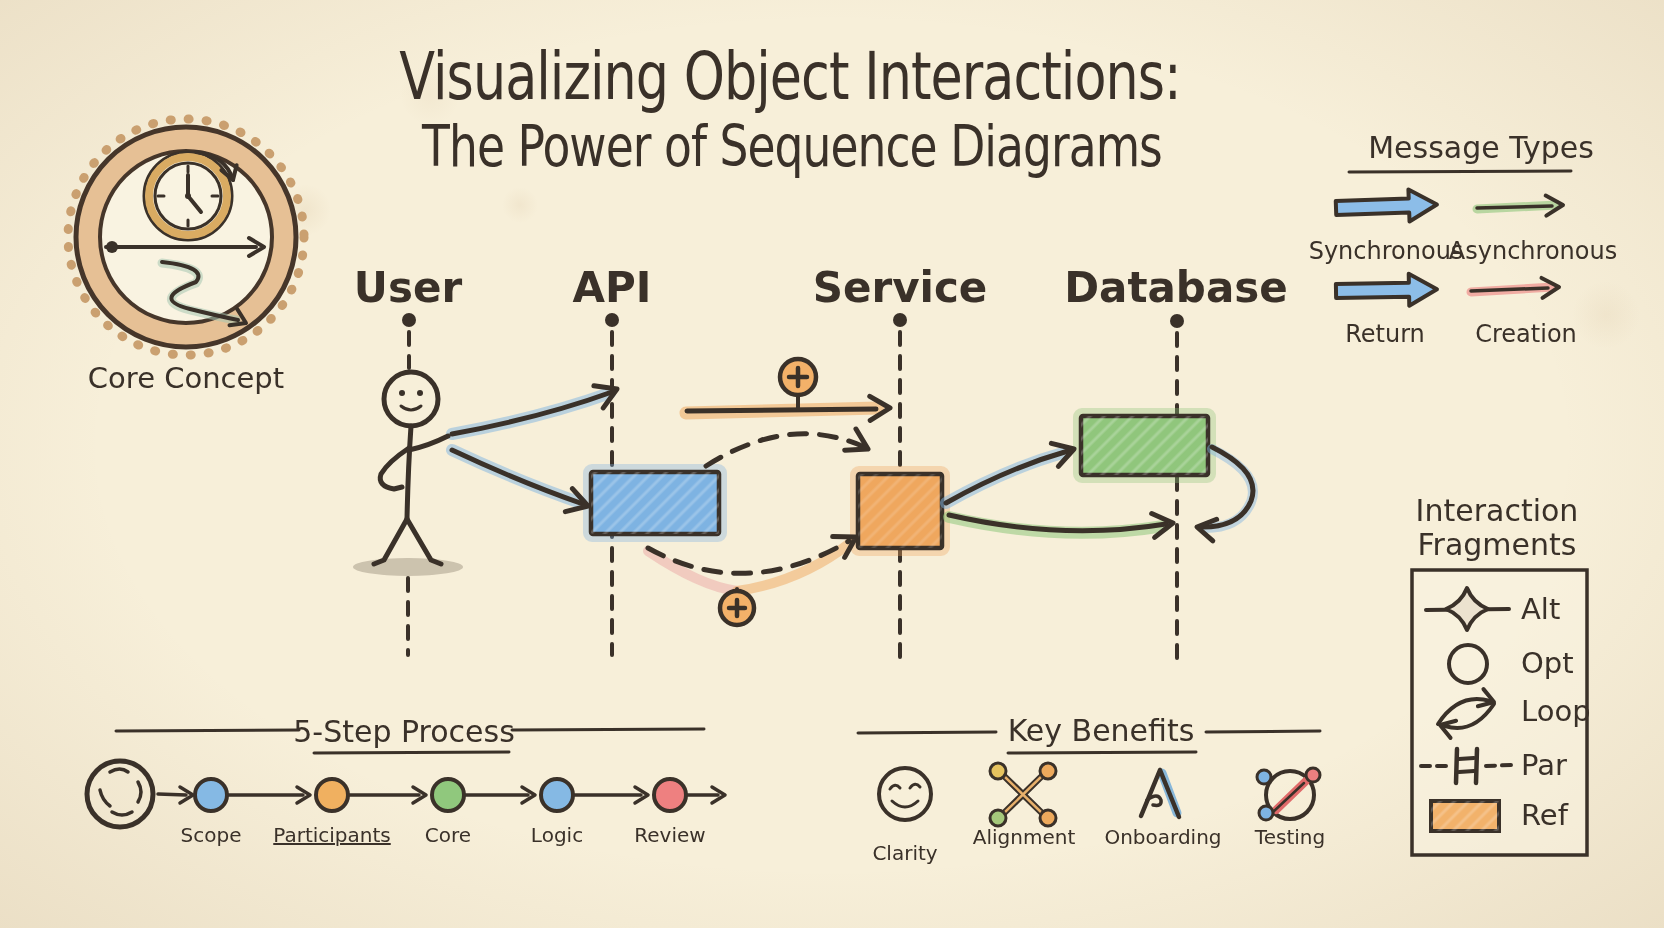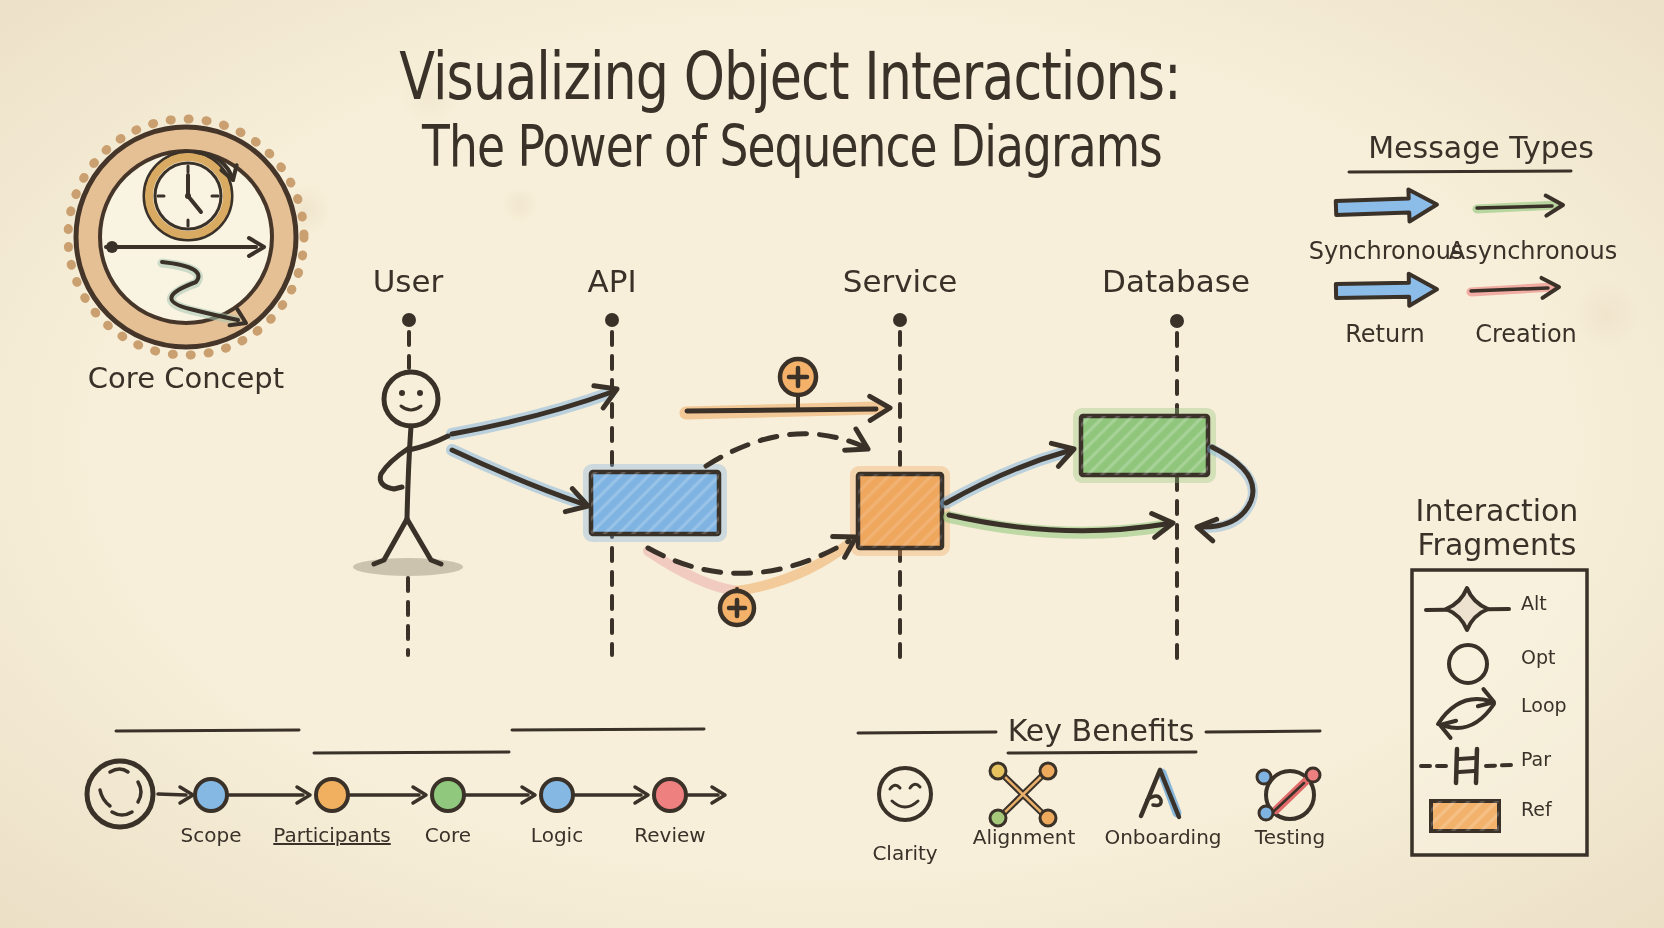--- a/index.html
+++ b/index.html
@@ -13,25 +13,25 @@
       radial-gradient(circle at 520px 205px, rgba(171,128,74,.08) 0, rgba(171,128,74,0) 18px),
       radial-gradient(circle at 430px 95px,  rgba(171,128,74,.06) 0, rgba(171,128,74,0) 30px),
       radial-gradient(circle at 1606px 315px, rgba(171,128,74,.07) 0, rgba(171,128,74,0) 34px),
       radial-gradient(ellipse at 50% 48%, rgba(255,255,255,0) 62%, rgba(150,110,60,.12) 100%);
   }
   .stage svg{position:absolute;inset:0;}
   .txt{position:absolute;white-space:nowrap;transform:translateX(-50%);}
   .txt.left{transform:none;}
   .title1{font-size:54px;letter-spacing:-1px;transform:translateX(-50%) scale(.97,1.22);font-weight:500;}
   .title2{font-size:47px;letter-spacing:-1px;transform:translateX(-50%) scale(.97,1.2);font-weight:500;}
-  .lifeline-label{font-size:31px;font-weight:400;text-align:center;}
+  .lifeline-label{font-size:42px;font-weight:700;text-align:center;}
   .section-title{font-size:30px;font-weight:500;}
   .small-label{font-size:24px;}
   .mid-label{font-size:20px;}
-  .frag-label{font-size:19px;}
+  .frag-label{font-size:29px;}
   .core-label{font-size:29px;font-weight:500;}
   
   .ink{stroke:#3a3129;fill:none;stroke-linecap:round;stroke-linejoin:round;}
   .w2{stroke-width:2.5}.w3{stroke-width:3}.w35{stroke-width:3.5}.w4{stroke-width:4}
   .w45{stroke-width:4.5}.w5{stroke-width:5}
   .glow{fill:none;stroke-linecap:round;}
   .dash{stroke-dasharray:17 13;}
   .lifedash{stroke-dasharray:13 11;}
 </style>
 </head>
@@ -287,20 +287,21 @@
 <div class="txt small-label" style="left:1526px;top:320px;">Creation</div>
 
 <div class="txt section-title" style="left:1497px;top:493px;">Interaction</div>
 <div class="txt section-title" style="left:1497px;top:527px;">Fragments</div>
 <div class="txt left frag-label" style="left:1521px;top:592px;">Alt</div>
 <div class="txt left frag-label" style="left:1521px;top:646px;">Opt</div>
 <div class="txt left frag-label" style="left:1521px;top:694px;">Loop</div>
 <div class="txt left frag-label" style="left:1521px;top:748px;">Par</div>
 <div class="txt left frag-label" style="left:1521px;top:798px;">Ref</div>
 
+<div class="txt section-title" style="left:404px;top:714px;">5-Step Process</div>
 <div class="txt mid-label" style="left:211px;top:823px;">Scope</div>
 <div class="txt mid-label" style="left:332px;top:823px;text-decoration:underline;">Participants</div>
 <div class="txt mid-label" style="left:448px;top:823px;">Core</div>
 <div class="txt mid-label" style="left:557px;top:823px;">Logic</div>
 <div class="txt mid-label" style="left:670px;top:823px;">Review</div>
 
 <div class="txt section-title" style="left:1101px;top:713px;">Key Benefits</div>
 <div class="txt mid-label" style="left:905px;top:825px;margin-top:16px;">Clarity</div>
 <div class="txt mid-label" style="left:1024px;top:825px;">Alignment</div>
 <div class="txt mid-label" style="left:1163px;top:825px;">Onboarding</div>

